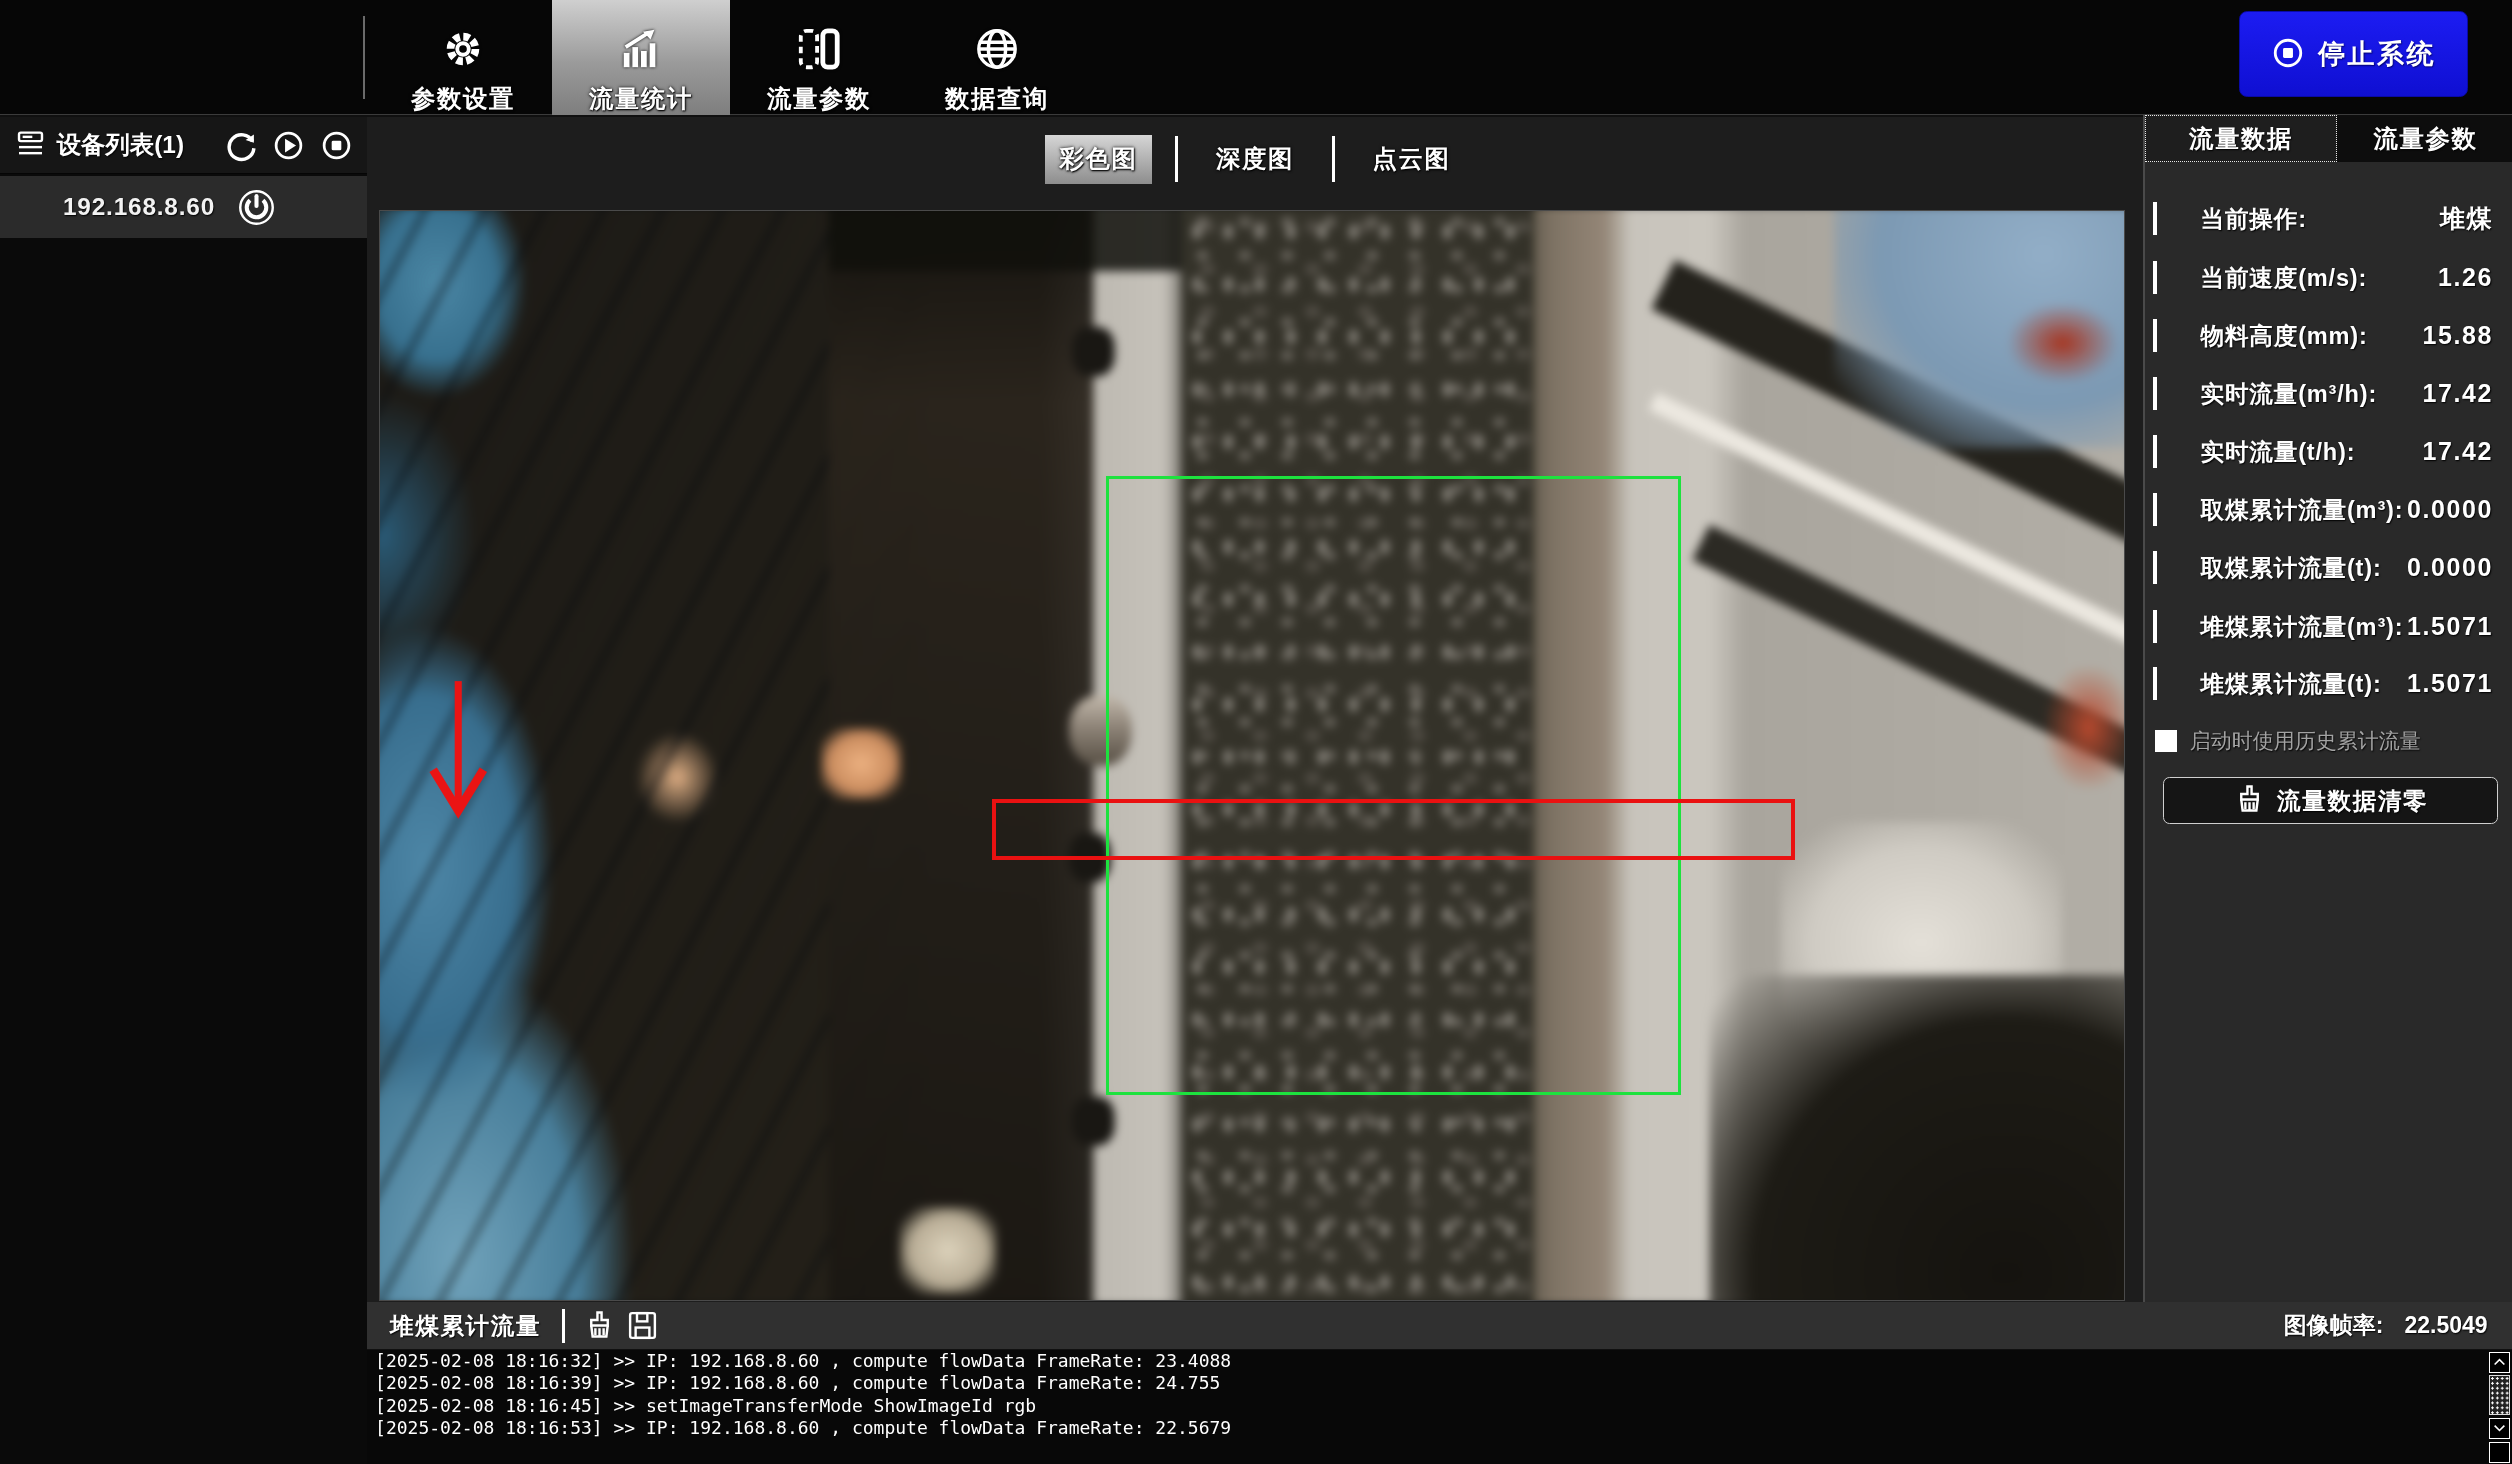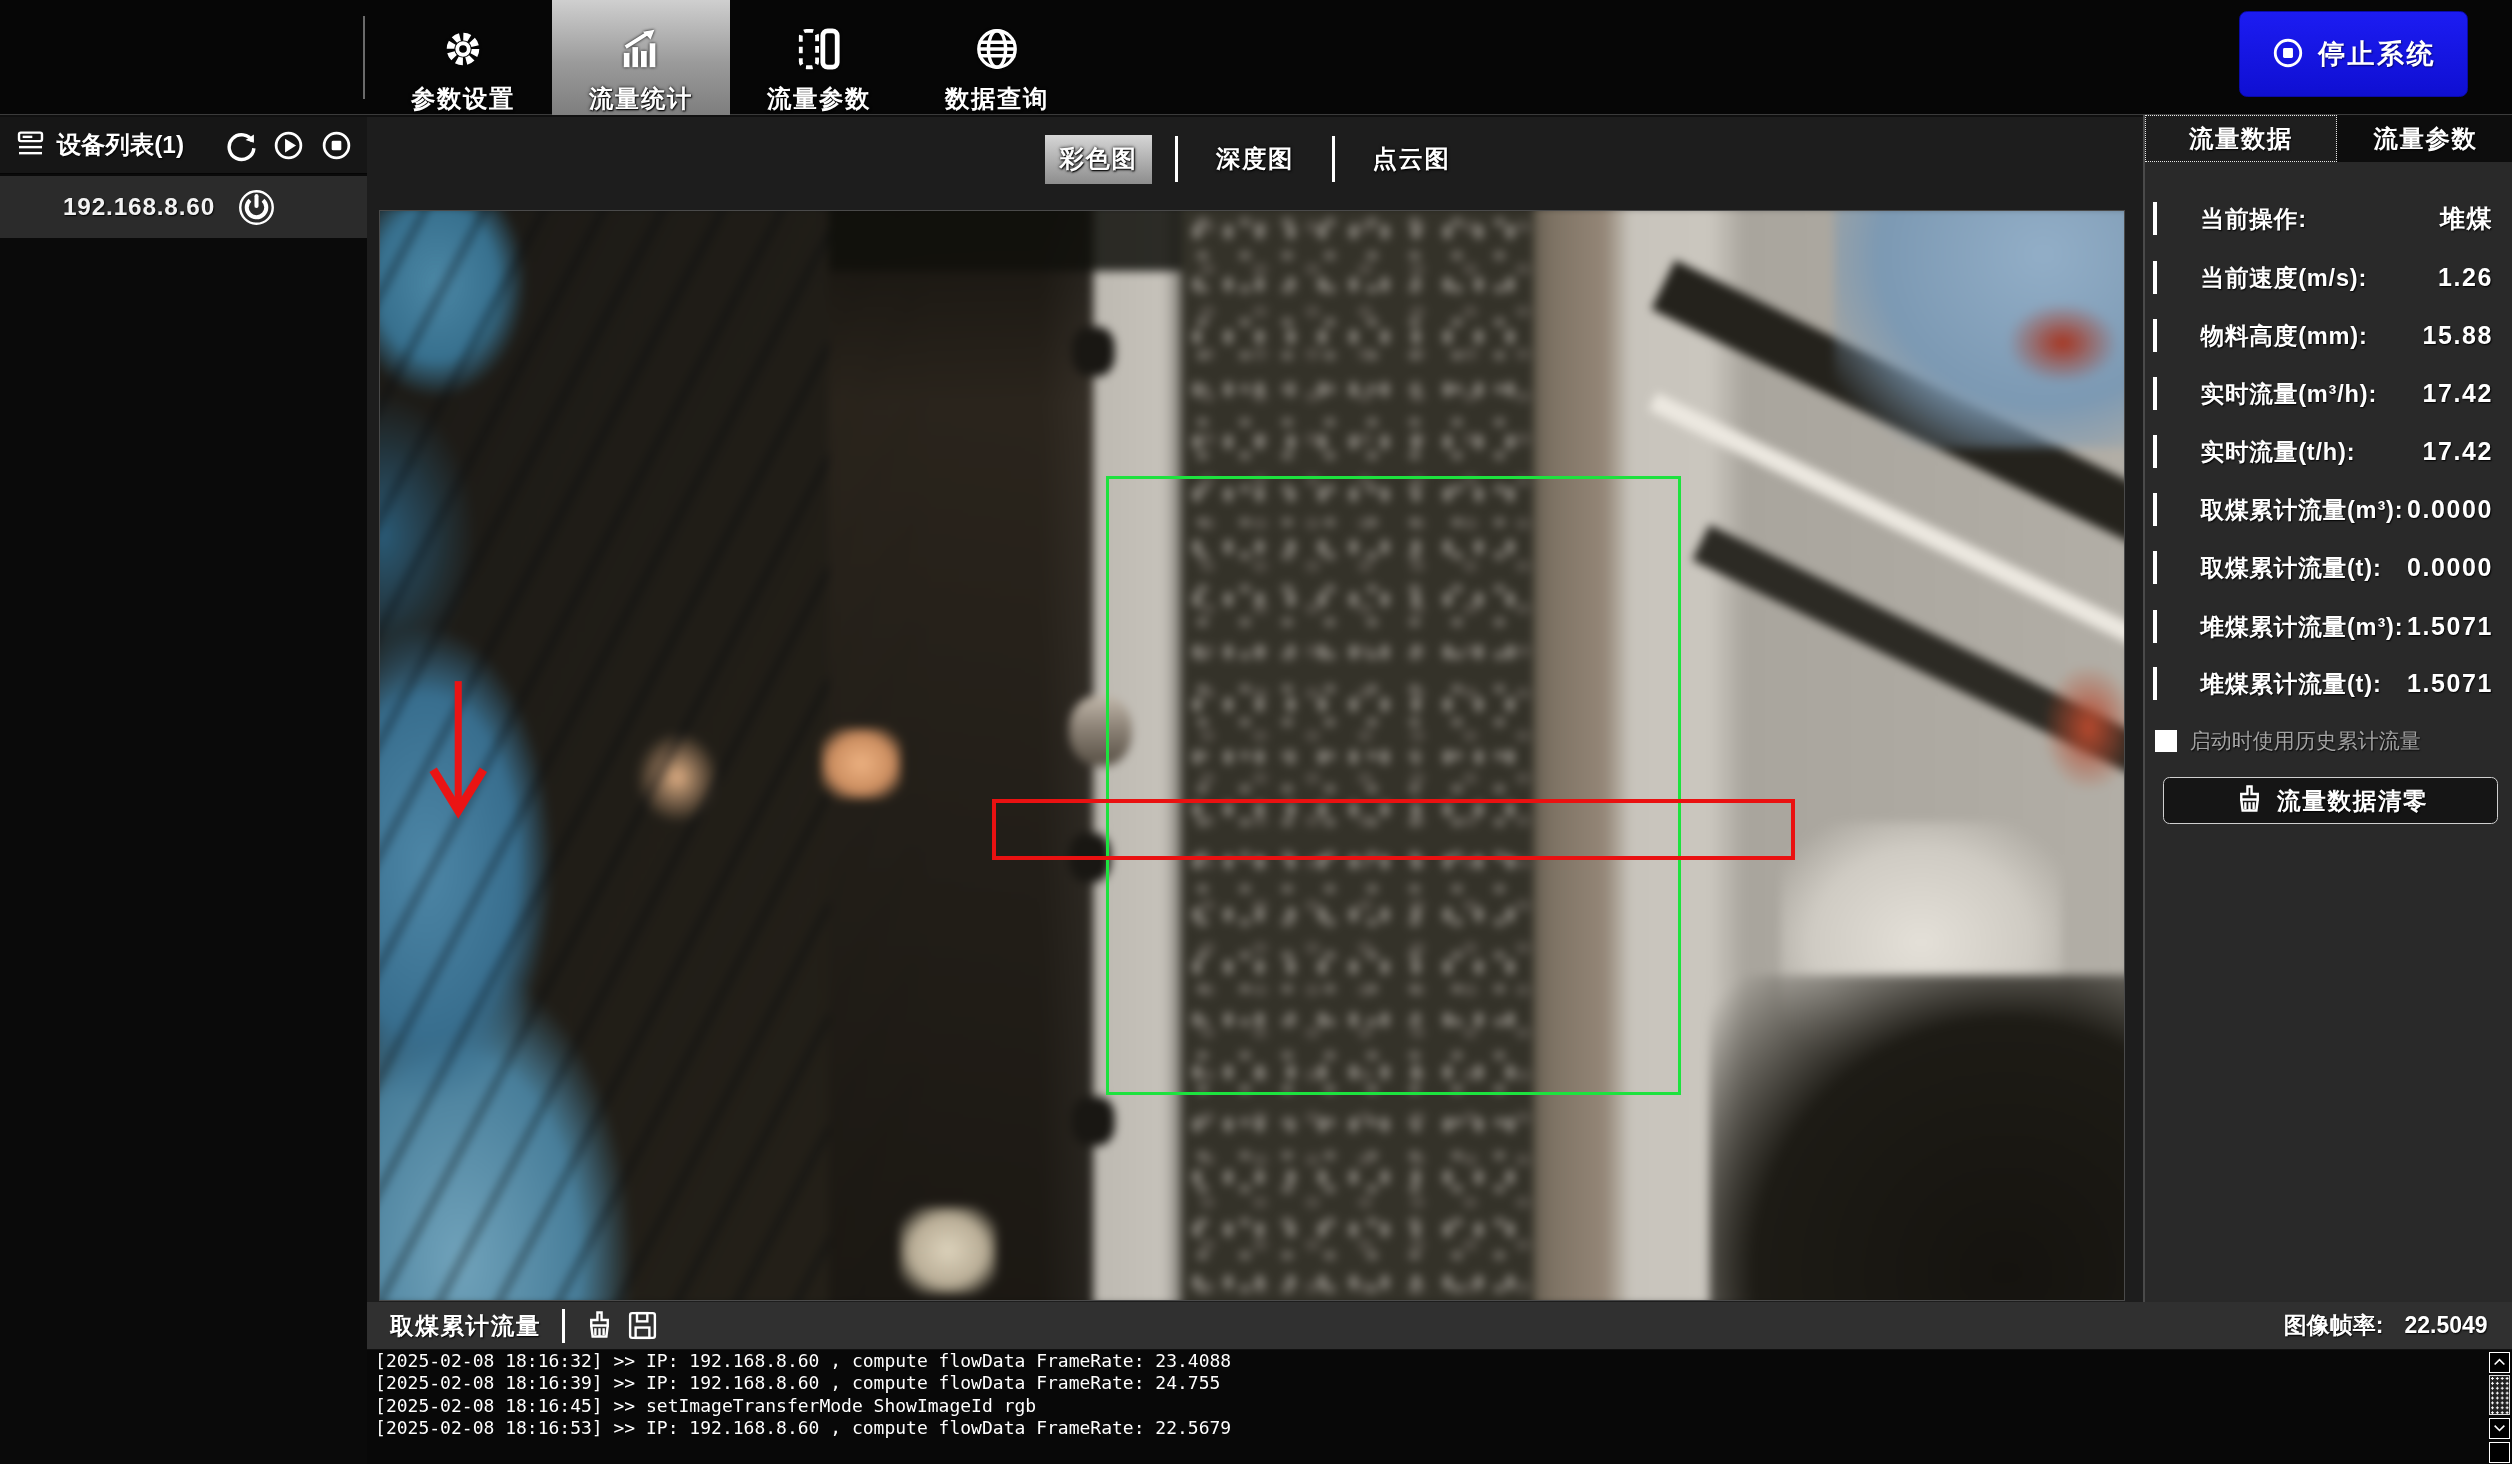--- a/index.html
+++ b/index.html
@@ -368,21 +368,21 @@
           <line x1="18" y1="28" x2="18" y2="38"></line>
             <line x1="24" y1="28" x2="24" y2="40"></line>
             <line x1="30" y1="28" x2="30" y2="38"></line>
         </svg>
       </span>
       <span class="lbl">流量数据清零</span>
     </button>
   </aside>
 
   <div class="botbar">
-    <span class="ob-title">取煤累计流量</span>
+    <span class="ob-title">堆煤累计流量</span>
     <span class="ob-sep"></span>
     <span class="ob-ico">
       <svg width="33" height="33" viewBox="0 0 48 48" fill="none" stroke="#fff" stroke-width="3.5">
         <path d="M21 5 h6 v11 h9 v8 H12 v-8 h9 z"></path>
         <path d="M12 24 l2 16 h20 l2 -16"></path>
         <line x1="18" y1="28" x2="18" y2="38"></line>
           <line x1="24" y1="28" x2="24" y2="40"></line>
           <line x1="30" y1="28" x2="30" y2="38"></line>
       </svg>
     </span>

